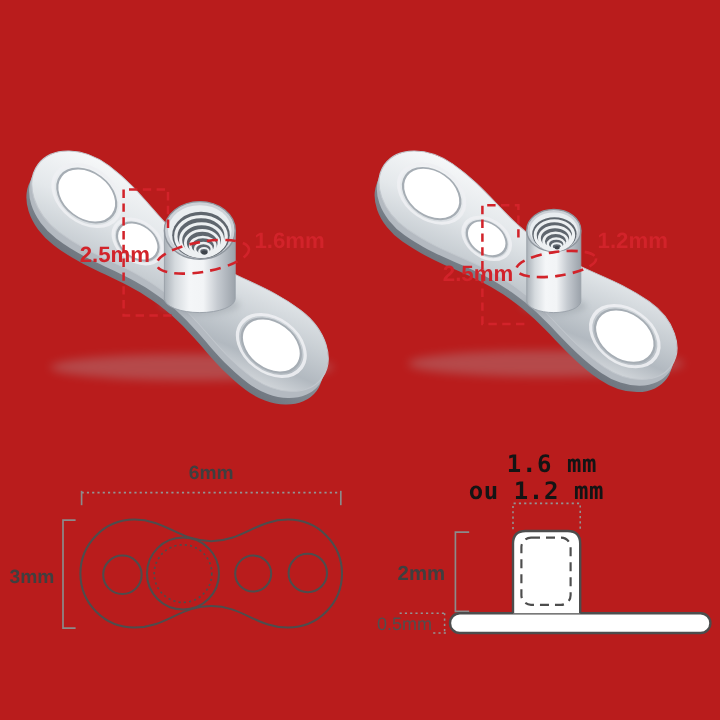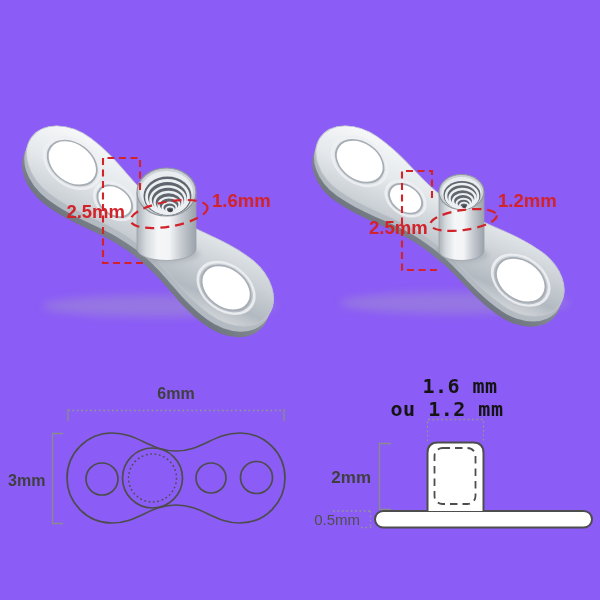--- a/index.html
+++ b/index.html
@@ -1,16 +1,16 @@
 <!DOCTYPE html>
 <html><head>
 <meta charset="utf-8">
 <style>
   html,body{margin:0;padding:0;background:#ffffff;}
-  #stage{position:relative;width:600px;height:600px;background:#8b5cf6;overflow:hidden;
+  #stage{position:relative;width:600px;height:600px;background:#b91c1c;overflow:hidden;
          font-family:"Liberation Sans",sans-serif;}
   svg{display:block;}
   
   .outline{fill:none;stroke:#4d4d4d;stroke-width:1.7;stroke-linejoin:round;stroke-linecap:round;}
   .outline-fill{fill:#ffffff;stroke:#4d4d4d;stroke-width:2;stroke-linejoin:round;}
   .dash-bore{fill:none;stroke:#4d4d4d;stroke-width:1.8;stroke-dasharray:7.5 5;}
   .inner-dot{fill:none;stroke:#4d4d4d;stroke-width:1.4;stroke-dasharray:1.8 2.6;}
   .dim{fill:none;stroke:#8b8b8b;stroke-width:1.4;}
   .dim-dot{fill:none;stroke:#949494;stroke-width:1.3;stroke-dasharray:1.8 2.6;}
   

